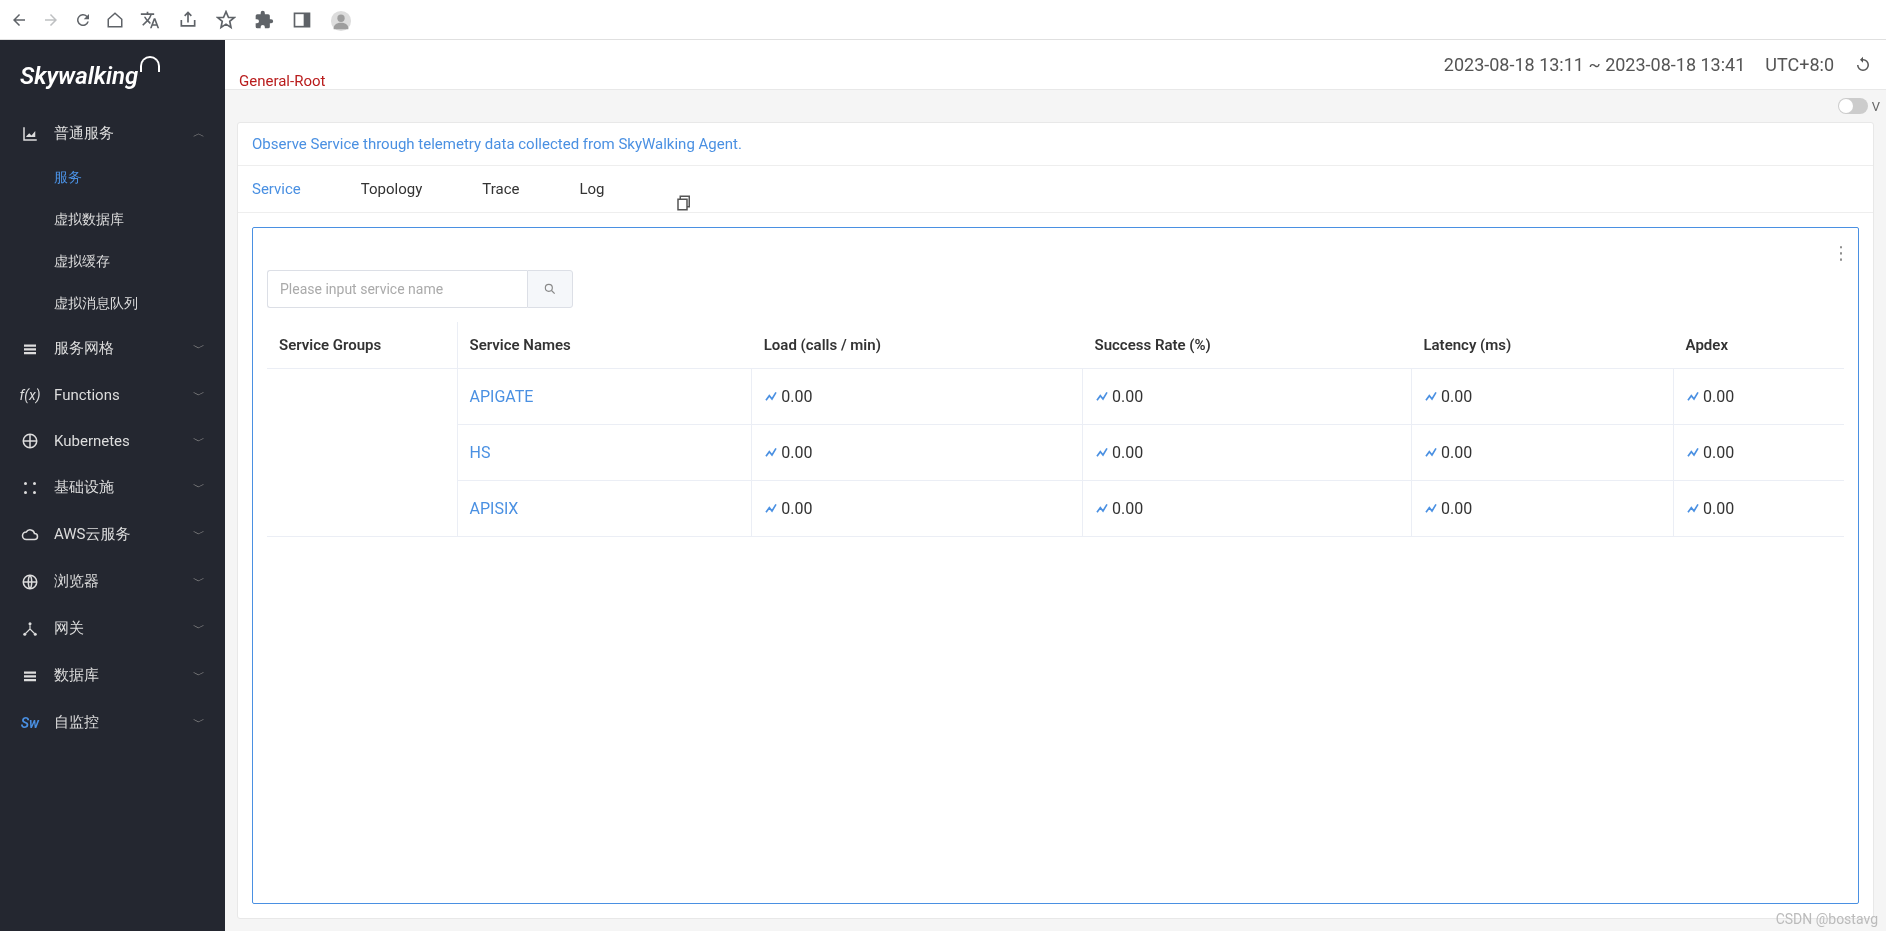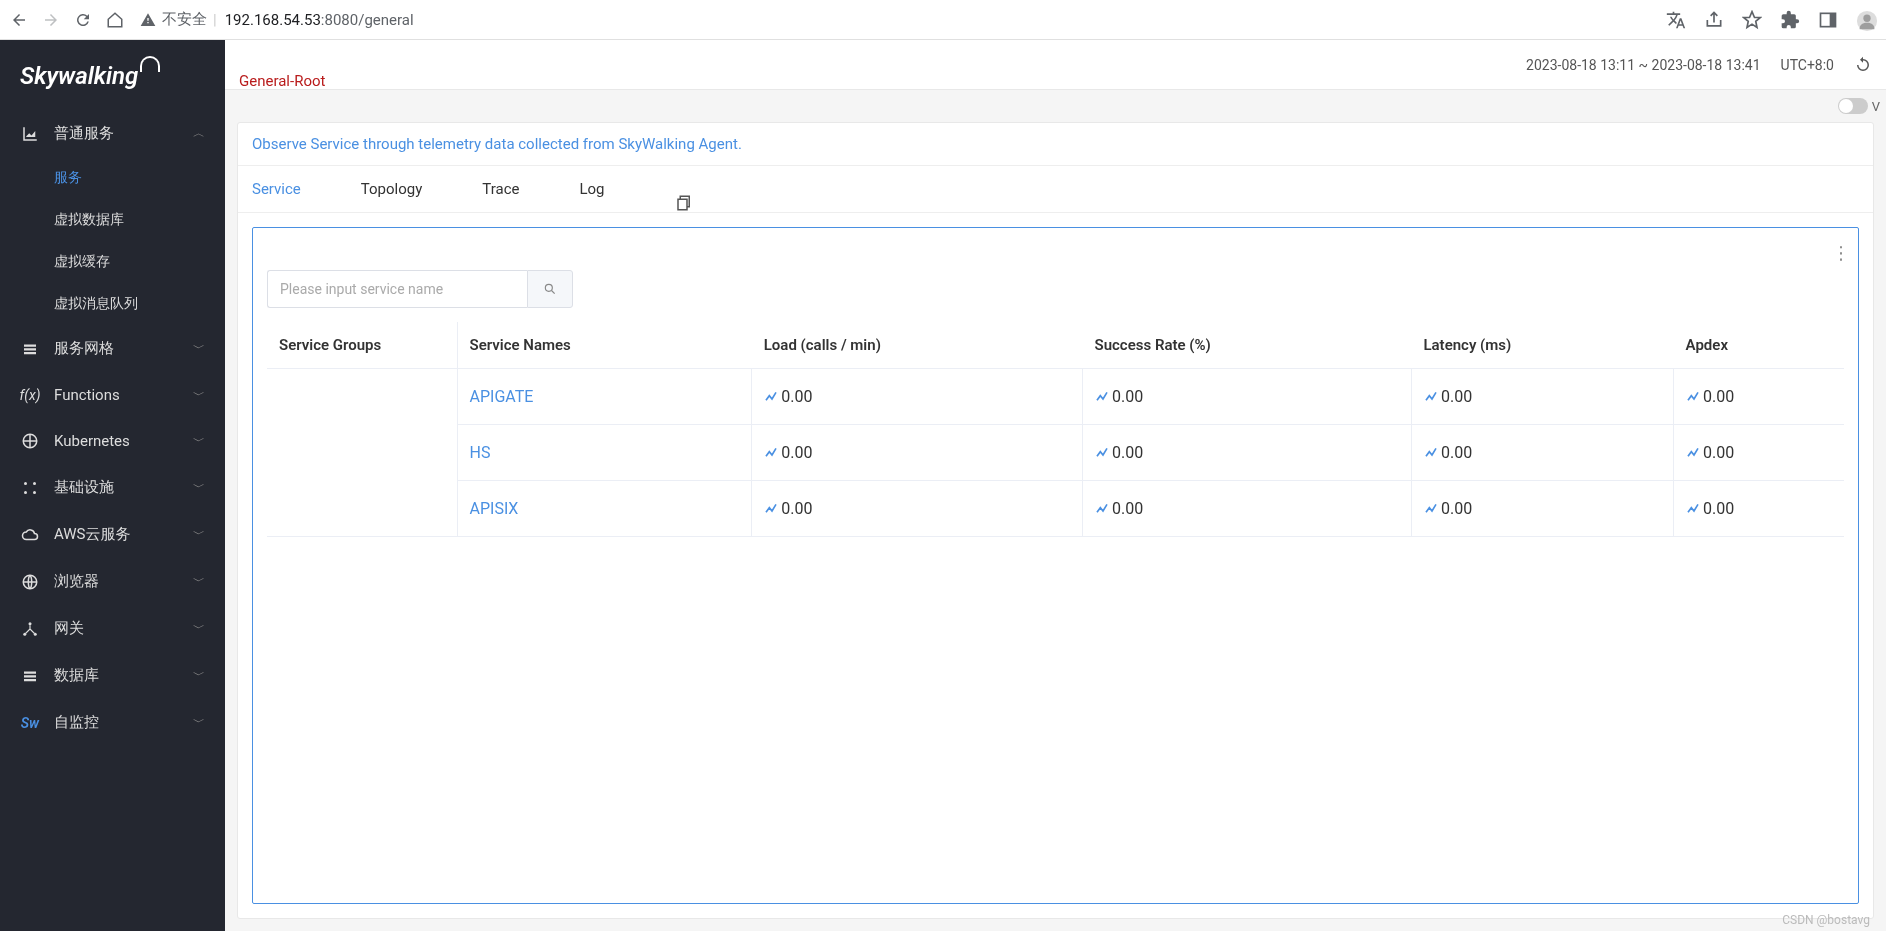--- a/index.html
+++ b/index.html
@@ -29,21 +29,21 @@
     .nav-chevron { font-size: 12px; color: #888; }
     .sub-items { }
     .sub-item { padding: 12px 20px 12px 54px; cursor: pointer; font-size: 14px; color: #ddd; }
     .sub-item.active { color: #4a90e2; }
     .sw-badge { color: #4a90e2; font-weight: 600; font-size: 14px; font-style: italic; }
     
     
     .main { flex: 1; display: flex; flex-direction: column; background: #f5f5f5; overflow: hidden; }
     .topbar { height: 50px; background: #fff; border-bottom: 1px solid #e8e8e8; display: flex; align-items: center; padding: 0 14px; justify-content: space-between; }
     .breadcrumb { font-size: 15px; color: #b91c1c; margin-top: 32px; }
-    .topbar-right { display: flex; align-items: center; gap: 20px; font-size: 14px; color: #555; }
+    .topbar-right { display: flex; align-items: center; gap: 20px; font-size: 18px; color: #555; }
     .refresh-icon { cursor: pointer; font-size: 16px; }
     
     .toggle-row { display: flex; justify-content: flex-end; padding: 8px 6px 8px 0; align-items: center; gap: 4px; }
     .toggle { width: 30px; height: 16px; background: #ccc; border-radius: 10px; position: relative; cursor: pointer; }
     .toggle::after { content: ''; width: 14px; height: 14px; background: #fff; border-radius: 50%; position: absolute; top: 1px; left: 1px; }
     .toggle-label { font-size: 13px; color: #666; }
     
     .content-card { margin: 0 12px 12px; background: #fff; border: 1px solid #e8e8e8; border-radius: 3px; flex: 1; display: flex; flex-direction: column; overflow: hidden; }
     .card-header { padding: 12px 14px; color: #4a90e2; font-size: 15px; border-bottom: 1px solid #eee; }
     .tabs { display: flex; align-items: flex-end; padding: 0 14px; gap: 60px; border-bottom: 1px solid #eee; }
@@ -62,21 +62,21 @@
     table { width: 100%; border-collapse: collapse; }
     th { text-align: left; padding: 14px 12px; font-size: 15px; font-weight: 600; color: #333; border-bottom: 1px solid #ebeef5; background: #fff; }
     td { padding: 18px 12px; font-size: 16px; color: #333; border-bottom: 1px solid #ebeef5; border-right: 1px solid #ebeef5; }
     td:last-child { border-right: none; }
     tbody tr:last-child td { border-bottom: 1px solid #ebeef5; }
     .col-groups { width: 190px; border-right: 1px solid #ebeef5; }
     .service-link { color: #4a90e2; cursor: pointer; }
     .metric { display: flex; align-items: center; gap: 1px; }
     .chart-icon { color: #4a90e2; font-size: 14px; }
     
-    .watermark { position: absolute; bottom: 4px; right: 16px; font-size: 12px; color: #bbb; }
+    .watermark { position: absolute; bottom: 4px; right: 8px; font-size: 14px; color: #bbb; }
     
     svg { display: block; }
   </style>
 </head>
 <body>
 
 <div class="browser-bar">
   <div class="nav-buttons">
     <span class="nav-btn">
         <svg viewBox="0 0 24 24" width="18" height="18">
@@ -91,30 +91,20 @@
     <span class="nav-btn">
         <svg viewBox="0 0 24 24" width="18" height="18">
           <path fill="currentColor" d="M17.65 6.35A8 8 0 1 0 19.8 14h-2.1a6 6 0 1 1-1.4-6.2L13 11h7V4l-2.35 2.35z"></path>
         </svg>
       </span>
     <span class="nav-btn">
         <svg viewBox="0 0 24 24" width="18" height="18">
           <path fill="none" stroke="currentColor" stroke-width="2" d="M3 11l9-8 9 8v10H3z"></path>
         </svg>
       </span>
-  </div>
-  <div class="url-bar">
-    <span class="url-warning">
-      <svg viewBox="0 0 24 24" width="16" height="16">
-          <path fill="#5f6368" d="M12 2 1 21h22L12 2zm1 15h-2v-2h2v2zm0-4h-2V9h2v4z"></path>
-        </svg>
-      <span>不安全</span>
-      <span style="color:#ccc">|</span>
-    </span>
-    <span class="url-text"><span>192.168.54.53</span><span class="path">:8080</span><span class="path">/general</span></span>
   </div>
   <div class="browser-actions">
     <span class="browser-icon">
         <svg viewBox="0 0 24 24" width="20" height="20">
           <path fill="currentColor" d="M12.87 15.07l-2.54-2.51.03-.03A17.52 17.52 0 0 0 14.07 6H17V4h-7V2H8v2H1v2h11.17C11.5 7.92 10.44 9.75 9 11.35 8.07 10.32 7.3 9.19 6.69 8h-2c.73 1.63 1.73 3.17 2.98 4.56l-5.09 5.02L4 19l5-5 3.11 3.11.76-2.04zM18.5 10h-2L12 22h2l1.12-3h4.75L21 22h2l-4.5-12zm-2.62 7l1.62-4.33L19.12 17h-3.24z"></path>
         </svg>
       </span>
     <span class="browser-icon">
         <svg viewBox="0 0 24 24" width="20" height="20">
           <path fill="none" stroke="currentColor" stroke-width="2" d="M4 12v7h16v-7M12 3v12M8 7l4-4 4 4"></path>

